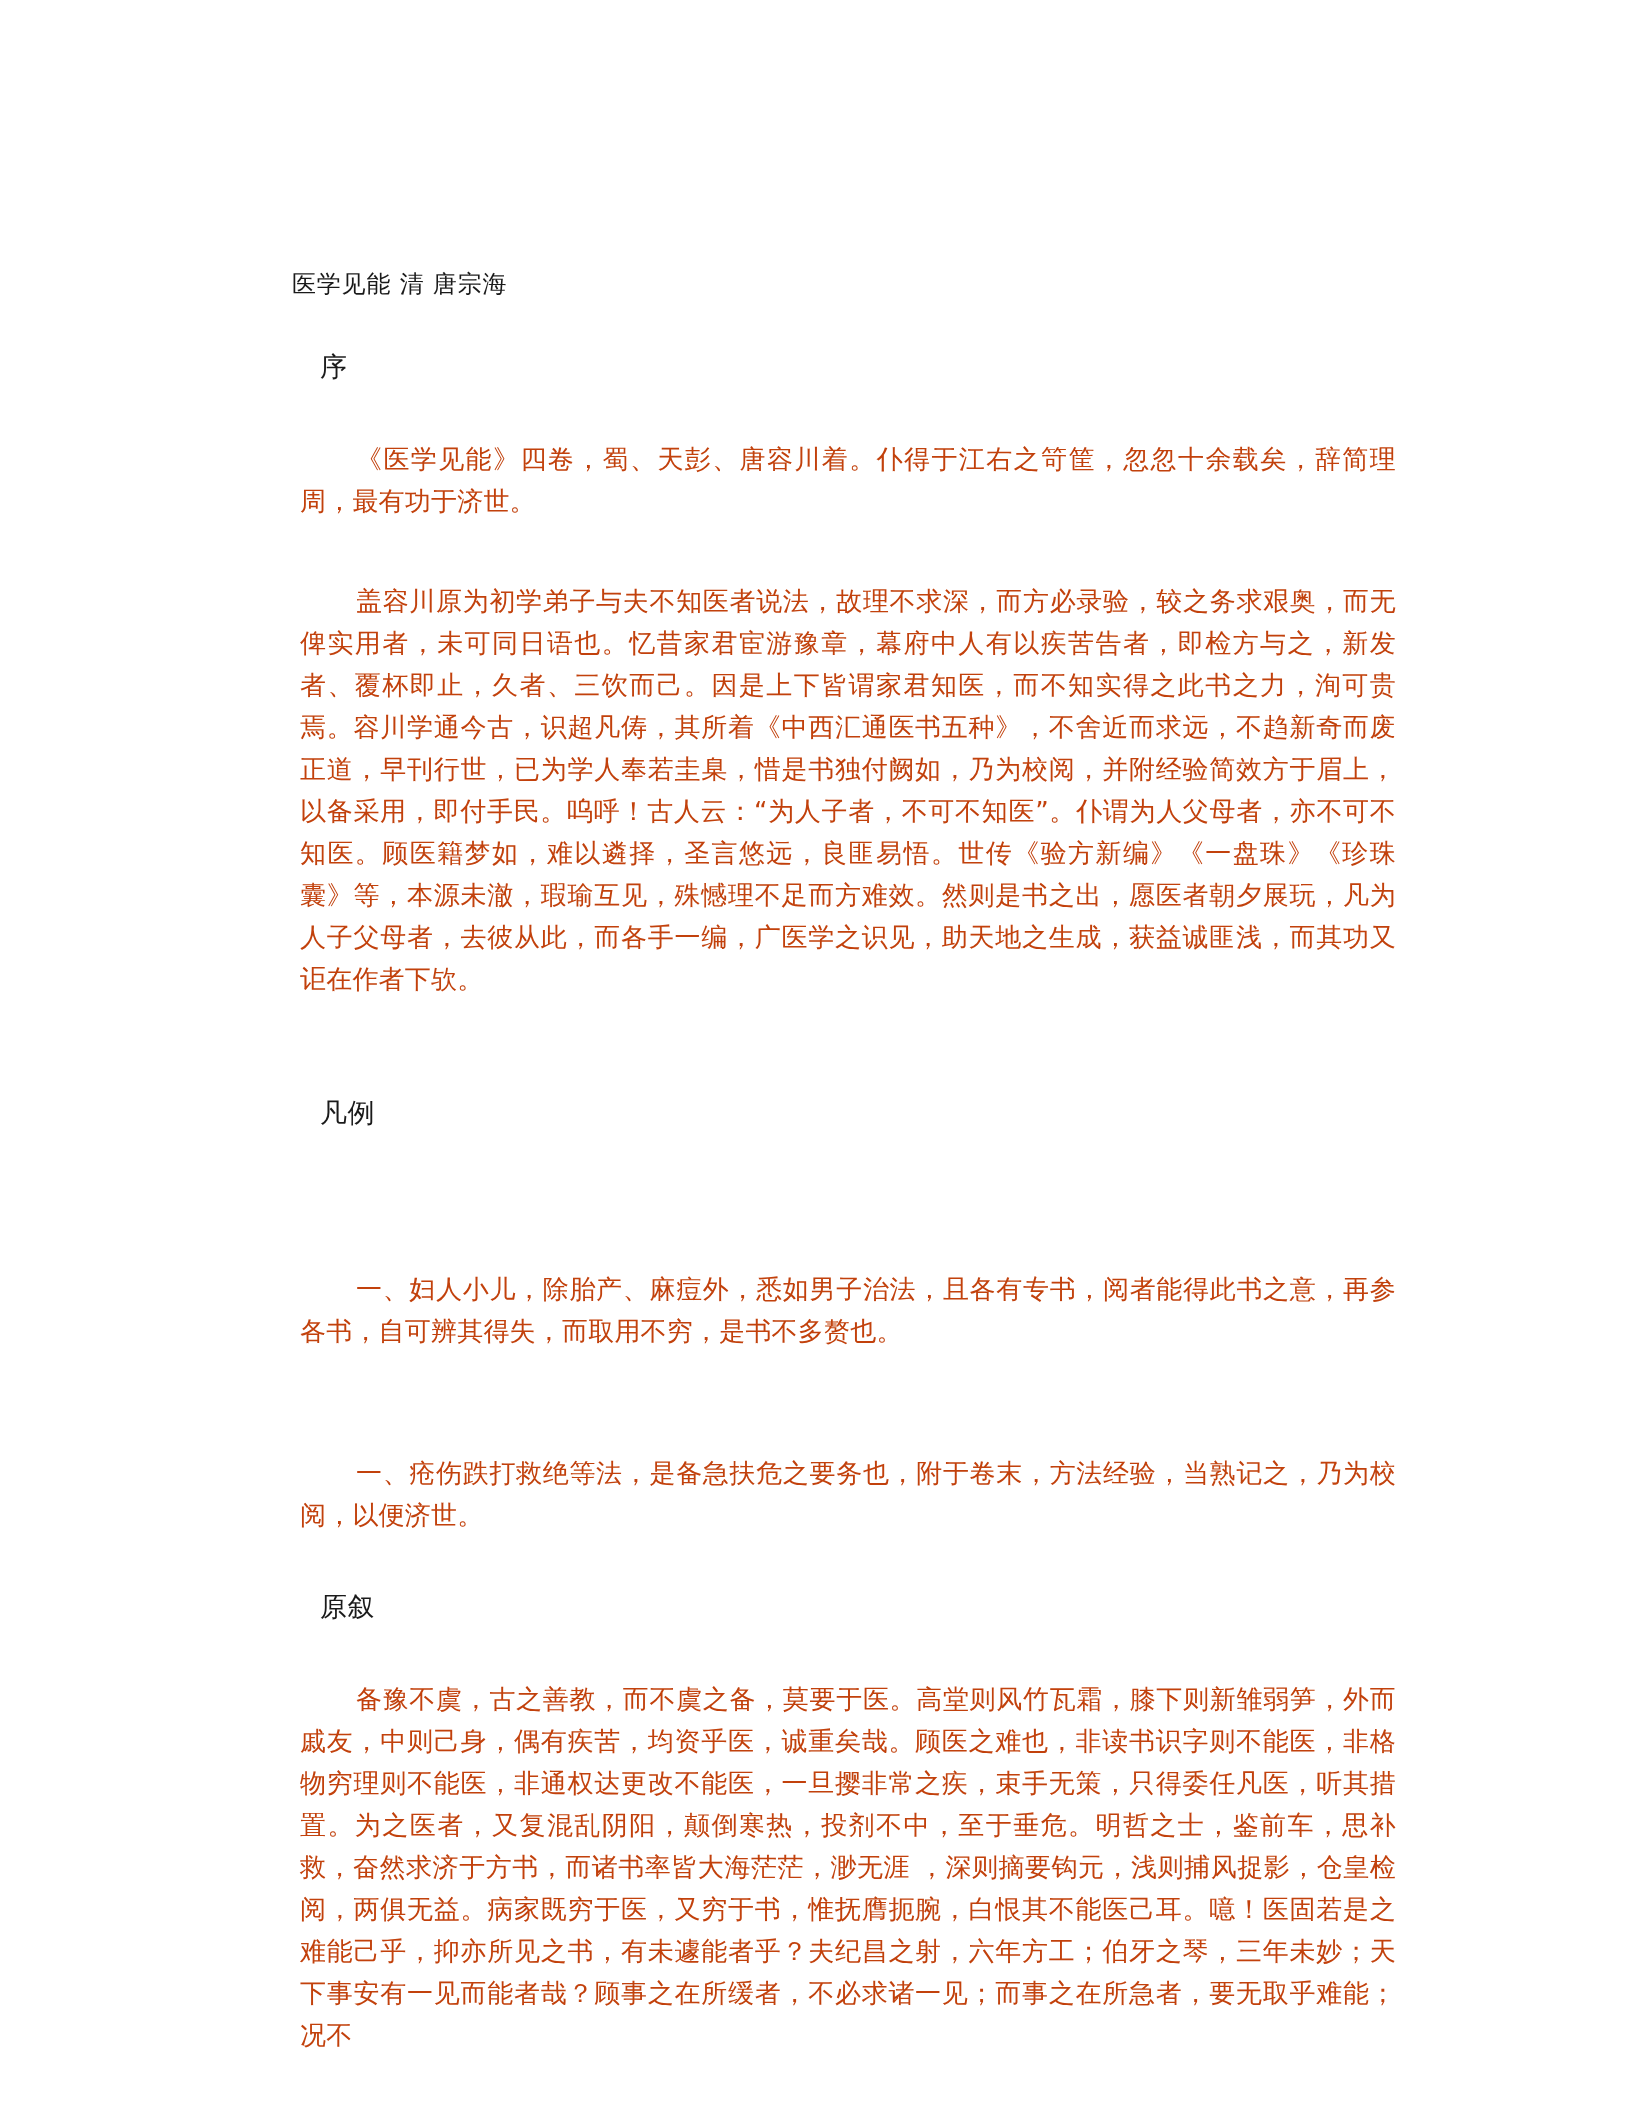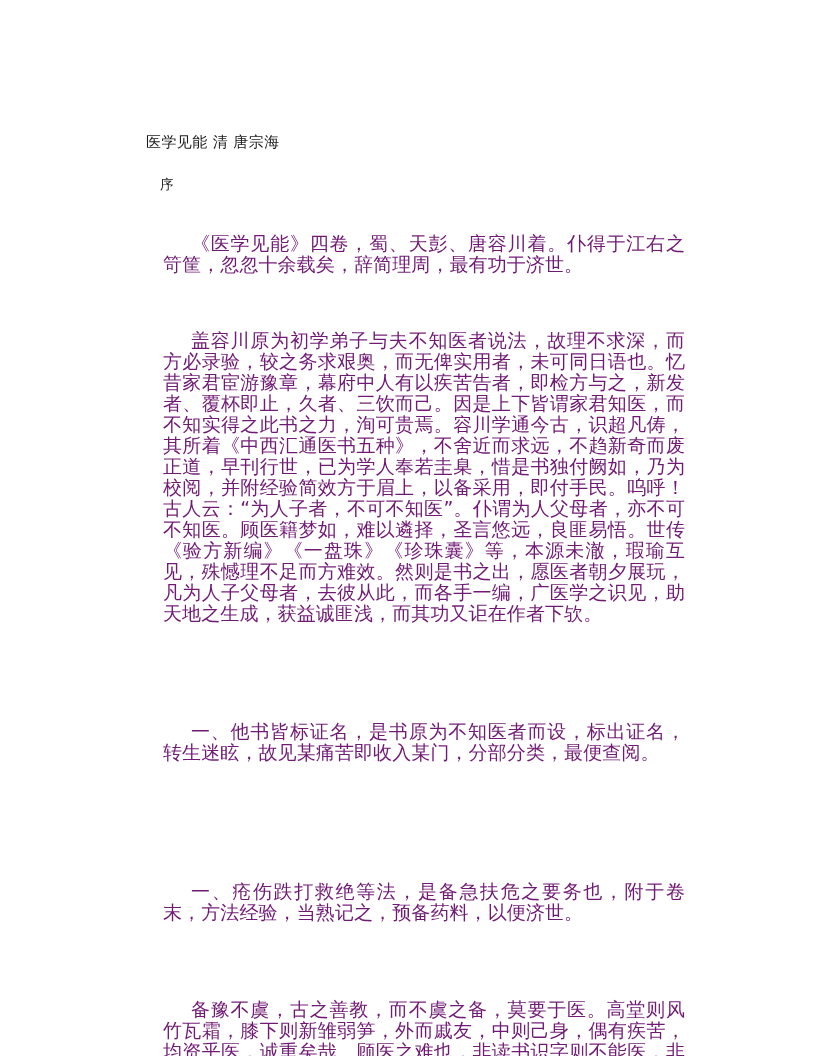--- a/index.html
+++ b/index.html
@@ -18,45 +18,45 @@
     box-sizing: border-box;
     overflow: hidden;
   }
   .content {
     position: absolute;
     left: 146px;
     top: 132px;
     width: 556px;
   }
   .doc-title {
-    font-size: 15px;
+    font-size: 12px;
     line-height: 21px;
     color: #1a1a1a;
     letter-spacing: 0.4px;
     margin: 0 0 0 0;
     font-weight: normal;
     text-indent: 0;
   }
   .heading {
     font-size: 13.5px;
     line-height: 21px;
     color: #1a1a1a;
     letter-spacing: 0.3px;
     font-weight: normal;
     text-indent: 14px;
     margin: 0;
   }
   .para {
-    font-size: 19px;
+    font-size: 13px;
     line-height: 21px;
-    color: #701a75;
+    color: #c2410c;
     text-align: justify;
     text-justify: inter-ideograph;
     text-indent: 28px;
-    margin: 17px;
+    margin: 4px;
     letter-spacing: 0.1px;
     word-break: break-all;
   }
   .gap-sm { height: 21px; }
   .spacer-title { height: 21px; }
 </style>
 </head>
 <body>
 
 <div class="page">
@@ -74,39 +74,41 @@
 
     <div class="gap-sm"></div>
 
     <p class="para">盖容川原为初学弟子与夫不知医者说法，故理不求深，而方必录验，较之务求艰奥，而无俾实用者，未可同日语也。忆昔家君宦游豫章，幕府中人有以疾苦告者，即检方与之，新发者、覆杯即止，久者、三饮而己。因是上下皆谓家君知医，而不知实得之此书之力，洵可贵焉。容川学通今古，识超凡俦，其所着《中西汇通医书五种》，不舍近而求远，不趋新奇而废正道，早刊行世，已为学人奉若圭臬，惜是书独付阙如，乃为校阅，并附经验简效方于眉上，以备采用，即付手民。呜呼！古人云：“为人子者，不可不知医”。仆谓为人父母者，亦不可不知医。顾医籍梦如，难以遴择，圣言悠远，良匪易悟。世传《验方新编》《一盘珠》《珍珠囊》等，本源未澈，瑕瑜互见，殊憾理不足而方难效。然则是书之出，愿医者朝夕展玩，凡为人子父母者，去彼从此，而各手一编，广医学之识见，助天地之生成，获益诚匪浅，而其功又讵在作者下欤。</p>
 
     <div class="gap-sm"></div>
 
 
     <div class="gap-sm"></div>
 
-
-    <div class="gap-sm"></div>
-
-    <p class="para">一、他书皆标证名，是书原为不知医者而设，标出证名，转生迷眩，故见某痛苦即收入某门，分部分类，最便查阅。</p>
+    <div class="heading">凡例</div>
 
     <div class="gap-sm"></div>
 
 
     <div class="gap-sm"></div>
 
 
     <div class="gap-sm"></div>
 
+    <p class="para">一、妇人小儿，除胎产、麻痘外，悉如男子治法，且各有专书，阅者能得此书之意，再参各书，自可辨其得失，而取用不穷，是书不多赘也。</p>
 
     <div class="gap-sm"></div>
 
-    <p class="para">一、疮伤跌打救绝等法，是备急扶危之要务也，附于卷末，方法经验，当熟记之，预备药料，以便济世。</p>
 
     <div class="gap-sm"></div>
 
+    <p class="para">一、疮伤跌打救绝等法，是备急扶危之要务也，附于卷末，方法经验，当熟记之，乃为校阅，以便济世。</p>
+
+    <div class="gap-sm"></div>
+
+    <div class="heading">原叙</div>
 
     <div class="gap-sm"></div>
 
     <p class="para">备豫不虞，古之善教，而不虞之备，莫要于医。高堂则风竹瓦霜，膝下则新雏弱笋，外而戚友，中则己身，偶有疾苦，均资乎医，诚重矣哉。顾医之难也，非读书识字则不能医，非格物穷理则不能医，非通权达更改不能医，一旦撄非常之疾，束手无策，只得委任凡医，听其措置。为之医者，又复混乱阴阳，颠倒寒热，投剂不中，至于垂危。明哲之士，鉴前车，思补救，奋然求济于方书，而诸书率皆大海茫茫，渺无涯 ，深则摘要钩元，浅则捕风捉影，仓皇检阅，两俱无益。病家既穷于医，又穷于书，惟抚膺扼腕，白恨其不能医己耳。噫！医固若是之难能己乎，抑亦所见之书，有未遽能者乎？夫纪昌之射，六年方工；伯牙之琴，三年未妙；天下事安有一见而能者哉？顾事之在所缓者，不必求诸一见；而事之在所急者，要无取乎难能；况不</p>
 
   </div>
 </div>
 
 </body></html>

